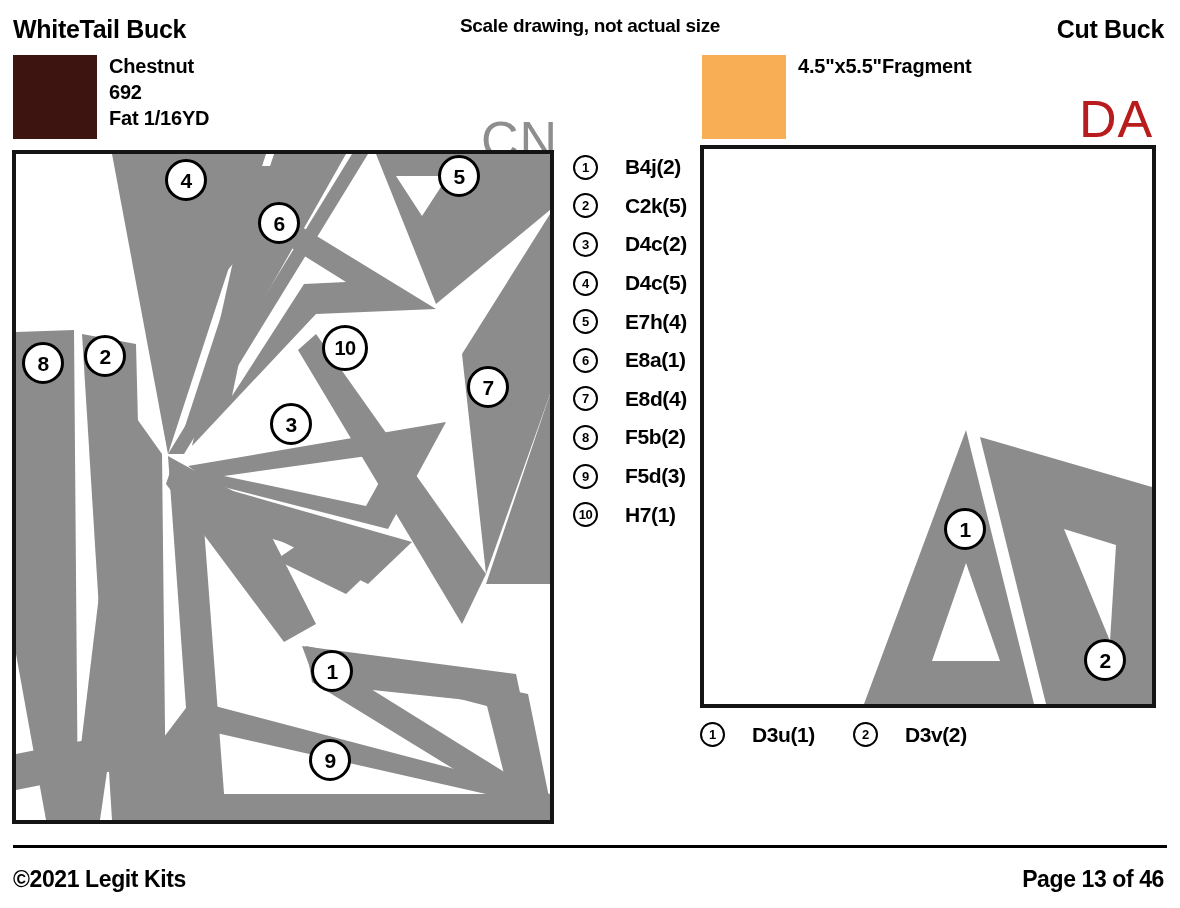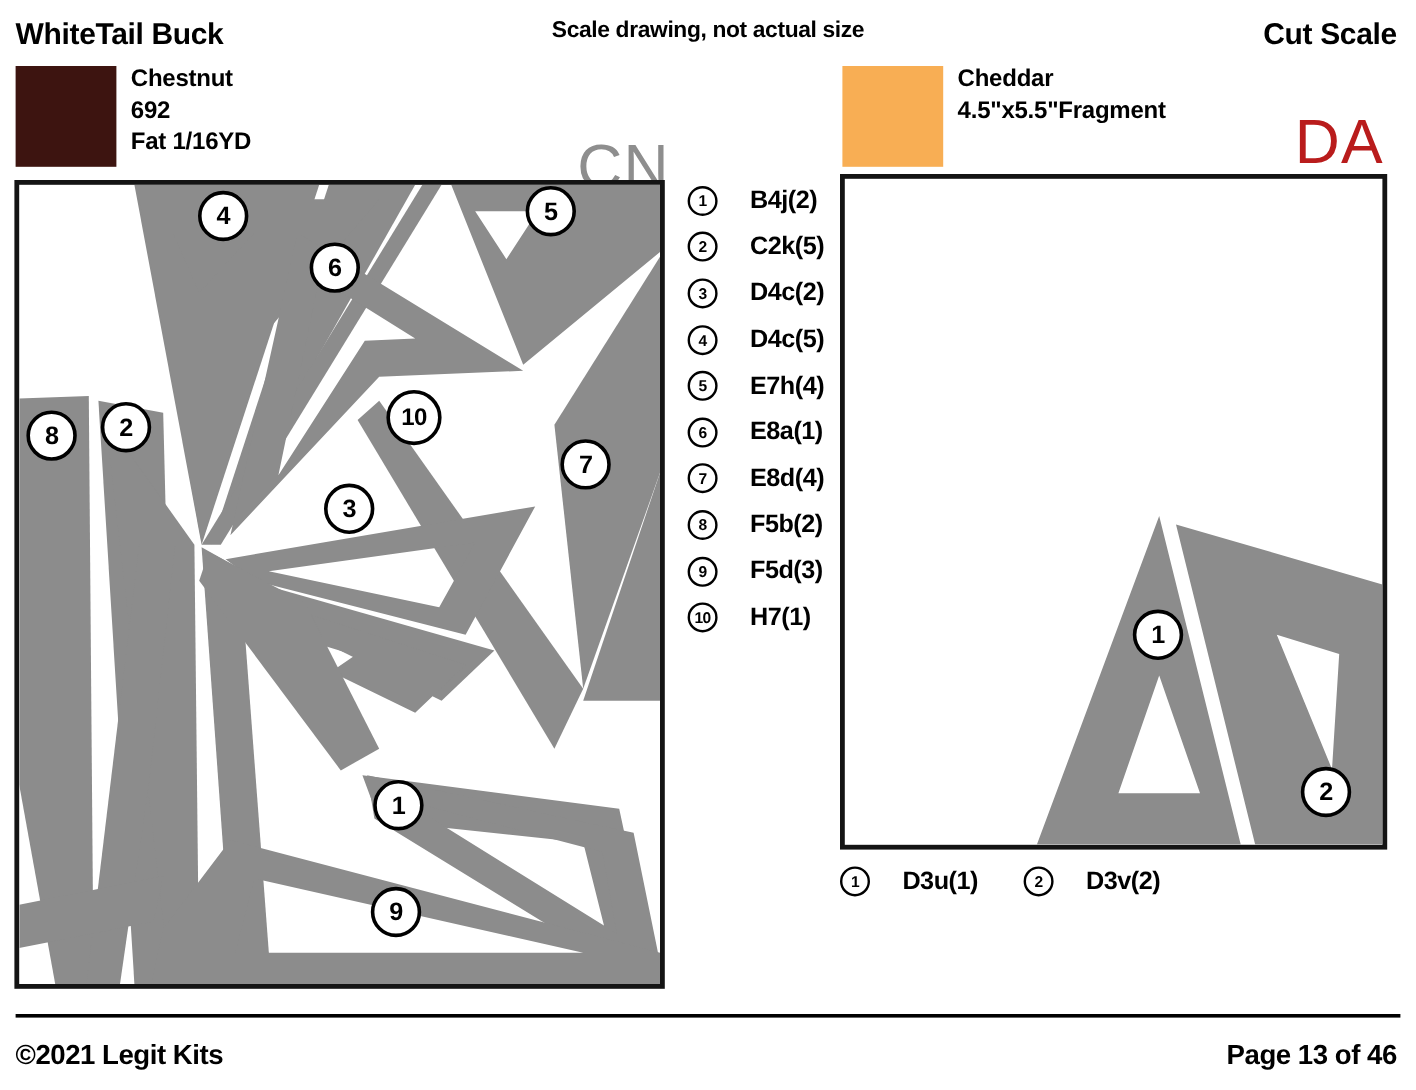--- a/index.html
+++ b/index.html
@@ -187,36 +187,35 @@
     font-size: 23px;
     font-weight: bold;
     letter-spacing: -0.4px;
   }
 </style>
 </head>
 <body>
 
 <div class="hdr-title-left">WhiteTail Buck</div>
 <div class="hdr-title-center">Scale drawing, not actual size</div>
-<div class="hdr-title-right">Cut Scale</div>
+<div class="hdr-title-right">Cut Buck</div>
 
 <div class="fabric" id="fabric-left">
   <div class="swatch" style="background:#3D1410;"></div>
   <div class="info">
     <div>Chestnut</div>
     <div>692</div>
     <div>Fat 1/16YD</div>
   </div>
 </div>
 <div class="watermark" id="watermark-cn" style="color: rgb(142, 142, 142);">CN</div>
 
 <div class="fabric" id="fabric-right">
   <div class="swatch" style="background:#F8AE54;"></div>
   <div class="info">
-    <div>Cheddar</div>
     <div>4.5"x5.5"Fragment</div>
   </div>
 </div>
 <div class="watermark" id="watermark-da" style="color: #b91c1c;">DA</div>
 
 <div class="panel" id="panel-left" style="border-color: rgb(20, 20, 20);">
   <svg viewBox="0 0 534 666" preserveAspectRatio="none">
     <g fill="#8C8C8C" stroke="none">
 
       <path d="M 96,0 L 250,0 L 152,300 Z"></path>

